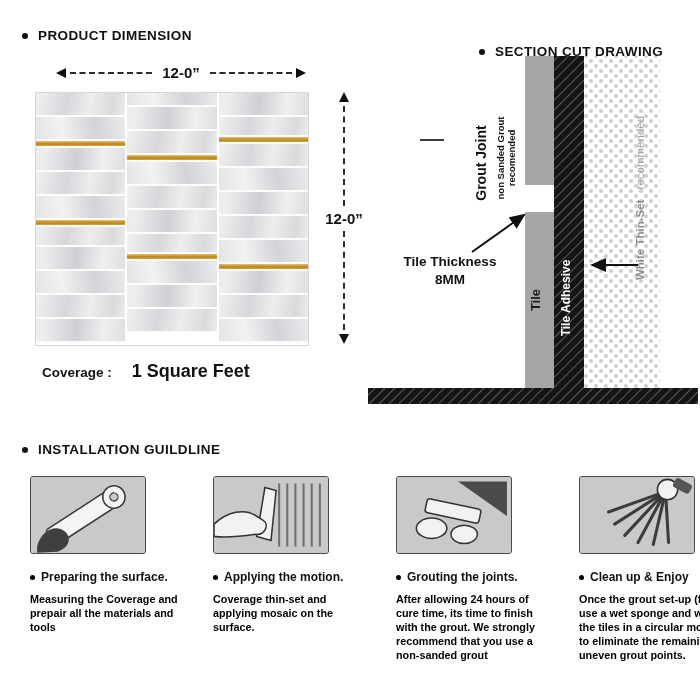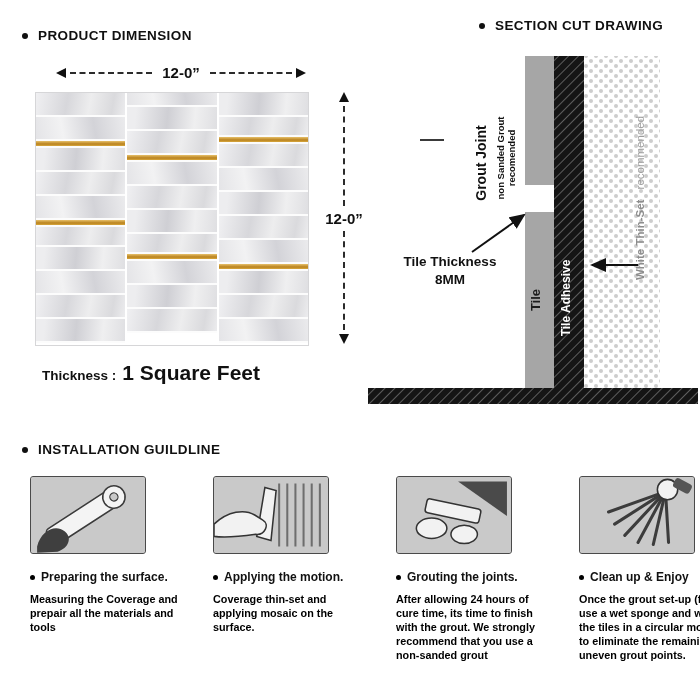--- a/index.html
+++ b/index.html
@@ -4,21 +4,21 @@
 <style>
   html,body{margin:0;padding:0;background:#fff;}
   body{font-family:"Liberation Sans", sans-serif;color:#111;}
   .canvas{position:relative;width:700px;height:700px;background:#fff;overflow:hidden;padding-left:35px;}
 
   
   .heading{position:absolute;display:flex;align-items:center;gap:10px;
     font-weight:bold;font-size:13.5px;letter-spacing:.4px;color:#101010;white-space:nowrap;}
   .hb{width:6px;height:6px;border-radius:50%;background:#101010;flex:none;}
   .h-pd{left:22px;top:28px;}
-  .h-sc{left:479px;top:18px;}
+  .h-sc{left:479px;top:44px;}
   .h-ig{left:22px;top:442px;}
 
   
   .h-dim{position:absolute;left:56px;top:64px;width:250px;display:flex;align-items:center;gap:4px;}
   .h-dim .line{flex:1;height:0;border-top:2px dashed #2b2b2b;}
   .dim-label{font-weight:bold;font-size:15px;padding:0 6px;white-space:nowrap;}
   .tri{width:0;height:0;flex:none;}
   .tri.left{border-top:5px solid transparent;border-bottom:5px solid transparent;border-right:10px solid #101010;}
   .tri.right{border-top:5px solid transparent;border-bottom:5px solid transparent;border-left:10px solid #101010;}
   .tri.up{border-left:5px solid transparent;border-right:5px solid transparent;border-bottom:10px solid #101010;}
@@ -36,21 +36,21 @@
   .tcol + .tcol{margin-left:2px;}
   .tile i{display:block;flex:none;border-bottom:2px solid #fcfcfc;}
   .tile i.a{height:22px;background:linear-gradient(100deg,#f0f0f2,#d7d7db 35%,#ededee 60%,#dadadd 85%,#ececee);}
   .tile i.b{height:22px;background:linear-gradient(80deg,#e4e4e7,#f2f2f3 30%,#d3d3d8 65%,#ebebed);}
   .tile i.c{height:22px;background:linear-gradient(95deg,#ededef 10%,#cfcfd4 45%,#efeff0 75%,#dfdfe2);}
   .tile i.h12{height:12px;}
   .tile i.h18{height:18px;}
   .tile i.g{height:5px;background:linear-gradient(180deg,#e7c06a,#b9821e 60%,#d8a83f);}
 
   .coverage{position:absolute;left:42px;top:361px;font-size:13.5px;font-weight:bold;white-space:nowrap;}
-  .coverage .cv{font-size:21px;margin-left:6px;}
+  .coverage .cv{font-size:18px;margin-left:20px;}
 
   
   .sc-svg{position:absolute;left:368px;top:48px;}
 
   
   .steps{position:absolute;left:30px;top:476px;display:flex;gap:32px;}
   .step{width:151px;}
   .icon-box{width:114px;height:76px;border:1px solid #4a4a4a;border-radius:3px;
     overflow:hidden;background:#c9c9c9;}
   .icon-box svg{display:block;width:100%;height:100%;}
@@ -123,21 +123,21 @@
 
   <div class="v-dim">
     <span class="tri up"></span>
     <span class="line"></span>
     <span class="dim-label">12-0”</span>
     <span class="line"></span>
     <span class="tri down"></span>
   </div>
 
   <div class="coverage">
-    <span>Thickness :</span><span class="cv">1 Square Feet</span>
+    <span>Coverage :</span><span class="cv">1 Square Feet</span>
   </div>
 
   <div class="heading h-sc">
     <span class="hb"></span>
     <span>SECTION CUT DRAWING</span>
   </div>
 
   <svg class="sc-svg" width="332" height="358" viewBox="0 0 332 358" xmlns="http://www.w3.org/2000/svg">
     <defs>
       <pattern id="pat-dots" width="10" height="10" patternUnits="userSpaceOnUse">

